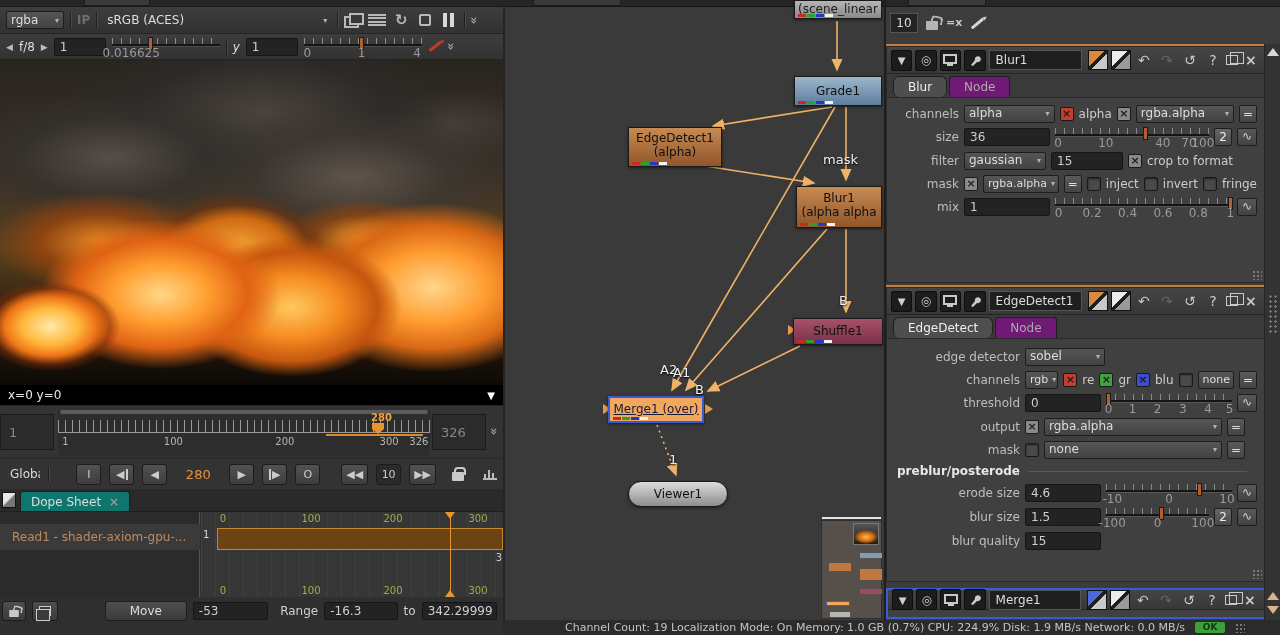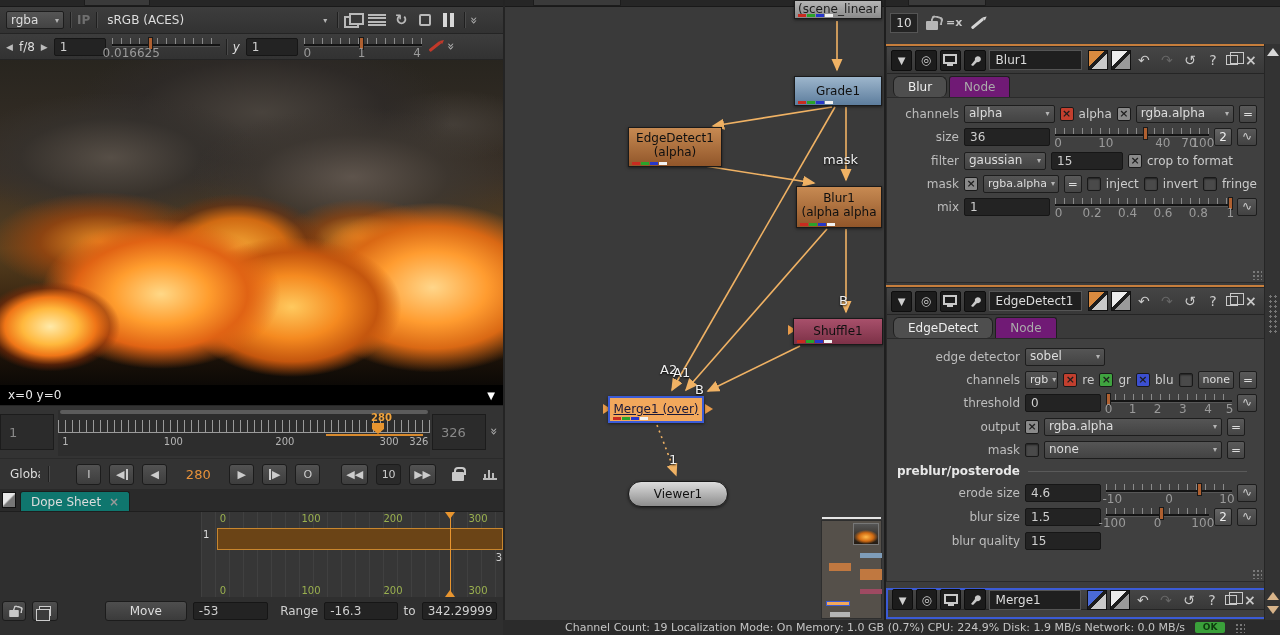--- a/index.html
+++ b/index.html
@@ -319,20 +319,23 @@
   </div>
 
   <div id="dope-pane" class="pane">
     <div id="dope-tabs">
       <div id="dope-corner"></div>
       <div id="dope-tab">
         <span>Dope Sheet</span>
         <span class="i-close"></span>
       </div>
     </div>
+    <div id="dope-left">
+      <div id="dope-track-label">Read1 - shader-axiom-gpu-...</div>
+    </div>
     <div id="dope-grid">
       <span class="dope-lab" style="left:22px; top:1px;">0</span>
       <span class="dope-lab" style="left:110px; top:1px;">100</span>
       <span class="dope-lab" style="left:192px; top:1px;">200</span>
       <span class="dope-lab" style="left:277px; top:1px;">300</span>
       <span class="dope-lab" style="left:22px; bottom:1px;">0</span>
       <span class="dope-lab" style="left:110px; bottom:1px;">100</span>
       <span class="dope-lab" style="left:192px; bottom:1px;">200</span>
       <span class="dope-lab" style="left:277px; bottom:1px;">300</span>
       <span id="dope-barend">3</span>

